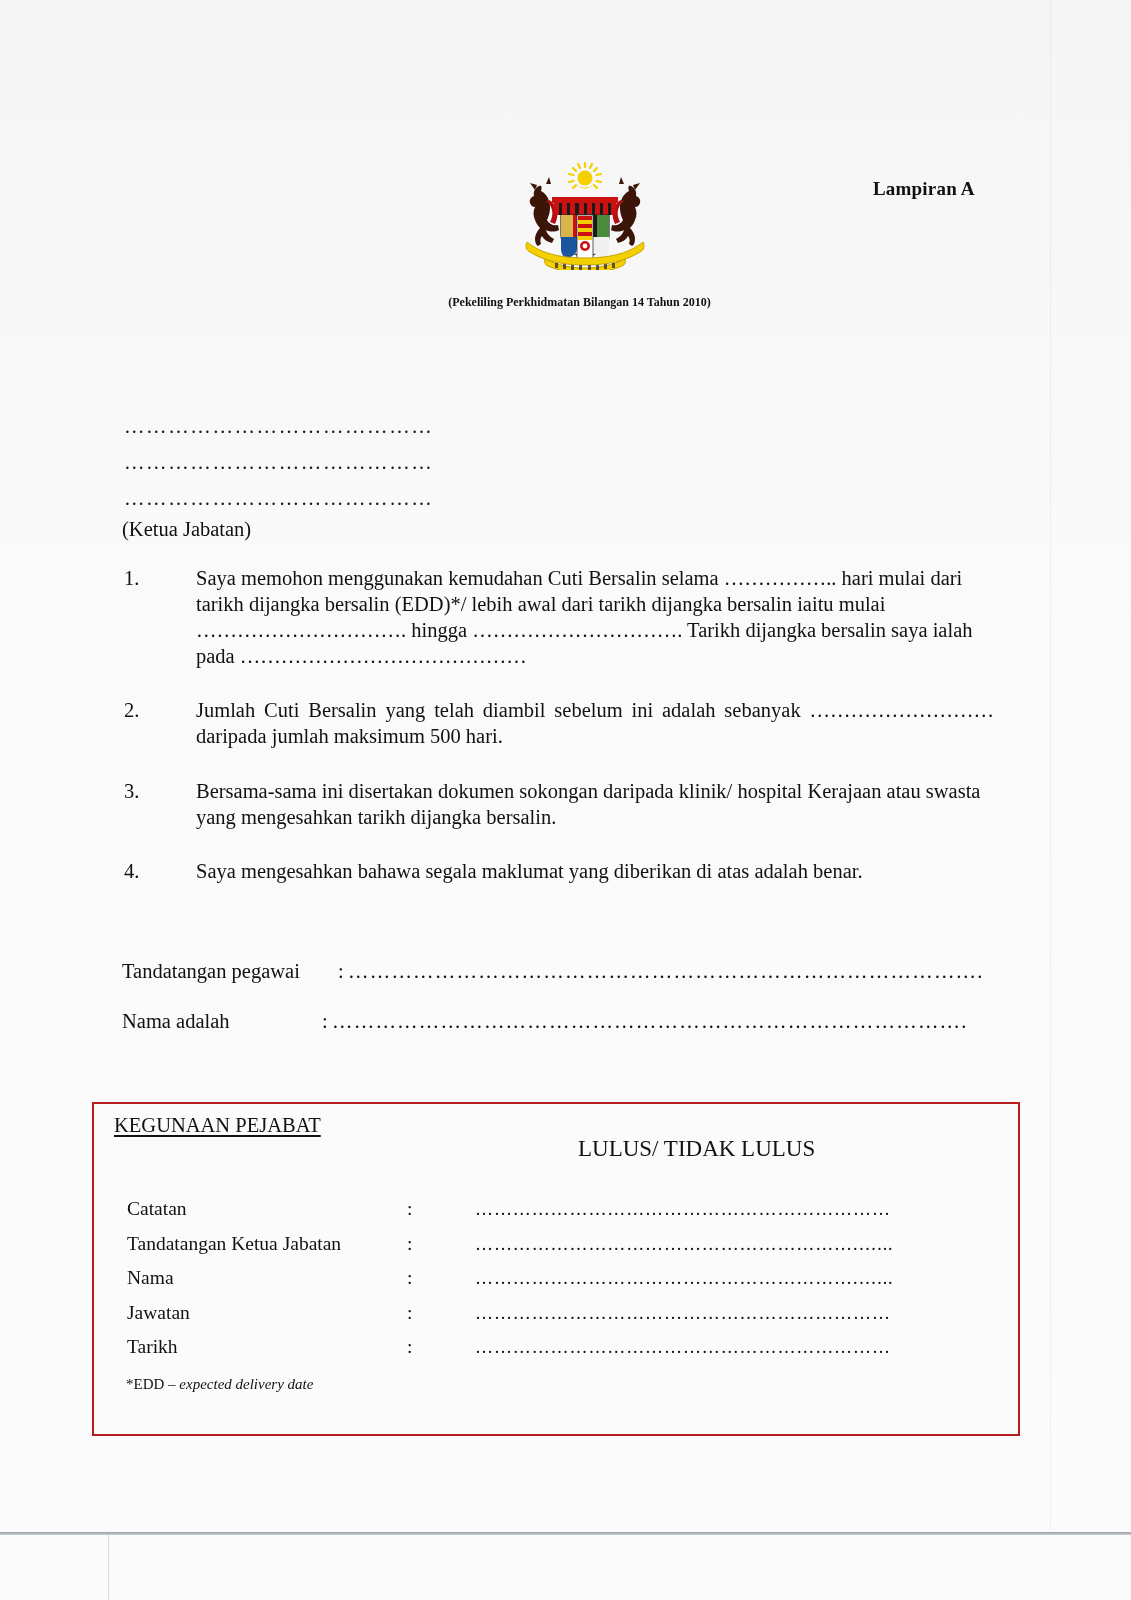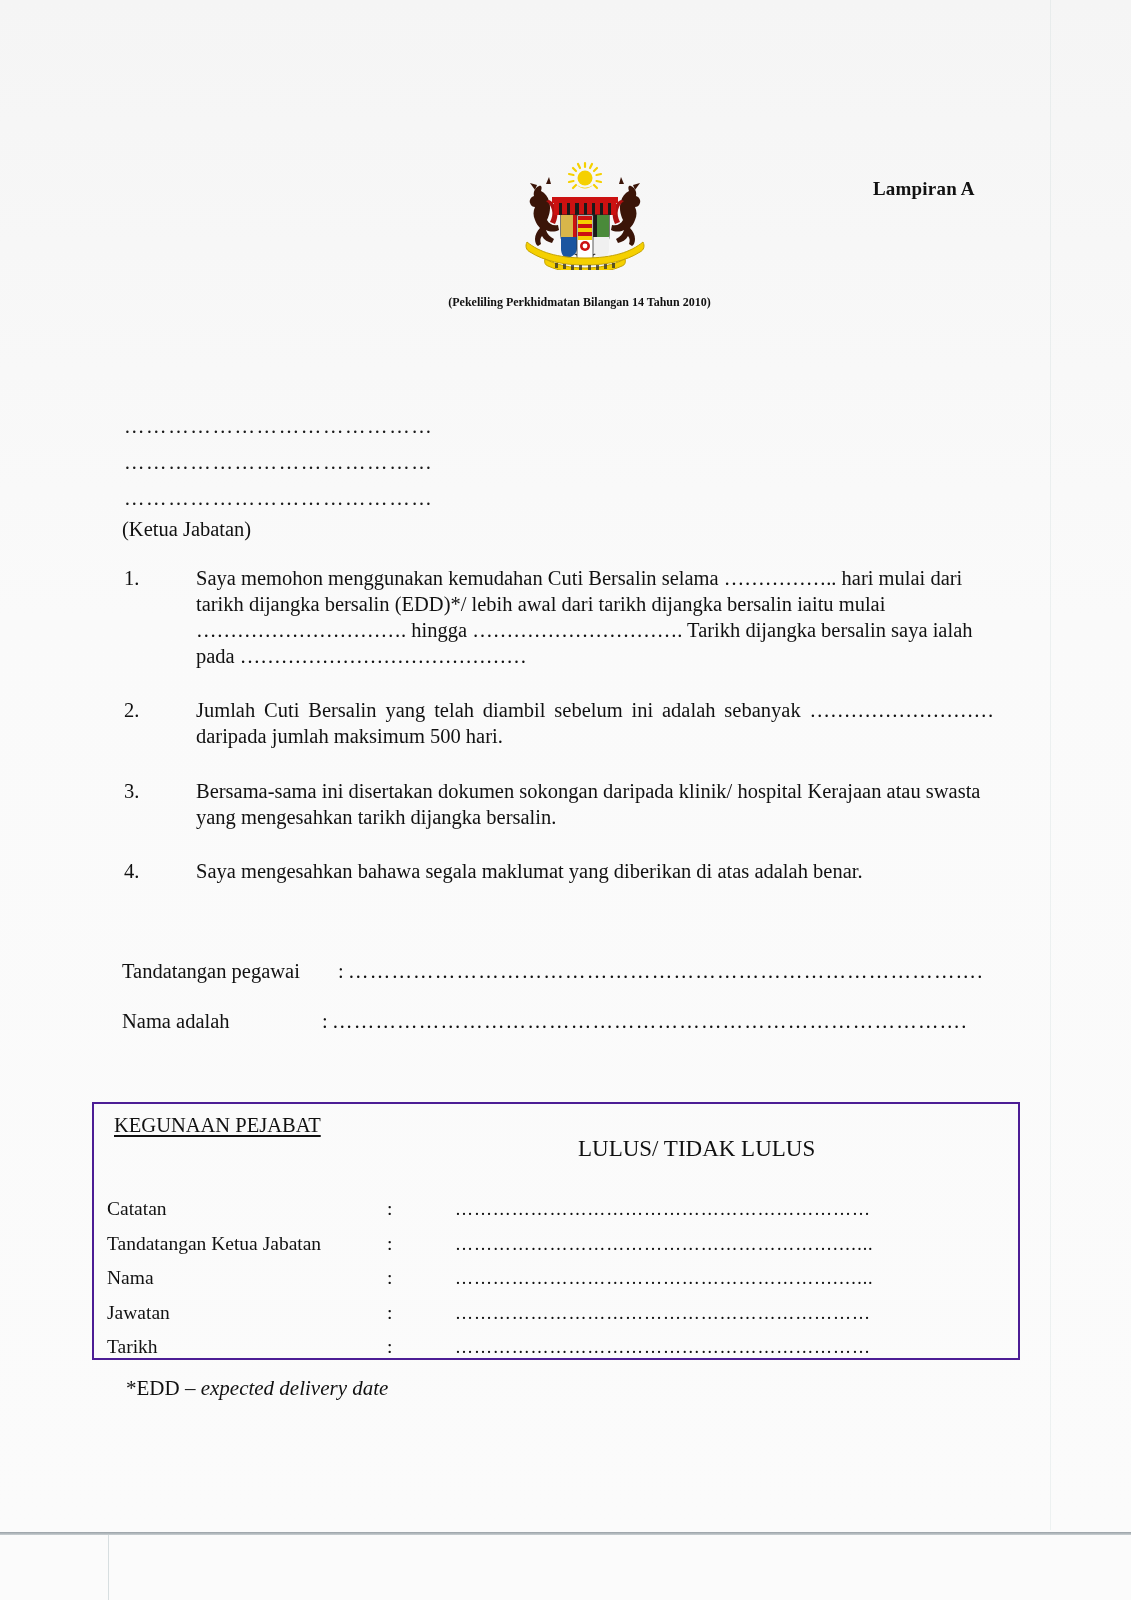--- a/index.html
+++ b/index.html
@@ -146,59 +146,59 @@
   #sig1 .lbl { width: 216px; }
   #sig2 .lbl { width: 200px; }
   #sig3 .lbl { width: 200px; }
   .sig .colon { display: inline-block; width: 10px; }
   .sig .dots { letter-spacing: 1.2px; }
 
   
   #officebox {
     position: absolute;
     left: 92px; top: 1102px;
-    width: 928px; height: 258px;
-    border: 2px solid #4c1d95;
+    width: 928px; height: 334px;
+    border: 2px solid #b91c1c;
     box-sizing: border-box;
     font-family: Liberation Serif, serif;
   }
   .kegunaan {
     position: absolute;
     left: 20px; top: 10px;
     font-size: 20.5px;
     text-decoration: underline;
     text-underline-offset: 3px;
   }
   .lulus {
     position: absolute;
     left: 484px; top: 32px;
     font-size: 23px;
   }
   .ob-rows {
     position: absolute;
-    left: 13px; top: 88px;
+    left: 33px; top: 88px;
     width: 890px;
   }
   .ob-row {
     height: 34.5px;
     font-size: 19.5px;
     white-space: nowrap;
     line-height: 34.5px;
   }
   .ob-row .lbl { display: inline-block; width: 280px; }
   .ob-row .colon { display: inline-block; width: 68px; }
   .ob-row .dots {
     font-size: 18px;
     letter-spacing: .9px;
   }
 
   .edd {
     position: absolute;
     left: 126px; top: 1376px;
-    font-size: 21px;
+    font-size: 15px;
   }
   .edd .ital { font-style: italic; }
 </style>
 </head>
 <body>
 
 <div id="page">
   <div id="paper"></div>
   <div class="scan-vline"></div>
   <div class="below-edge"></div>

